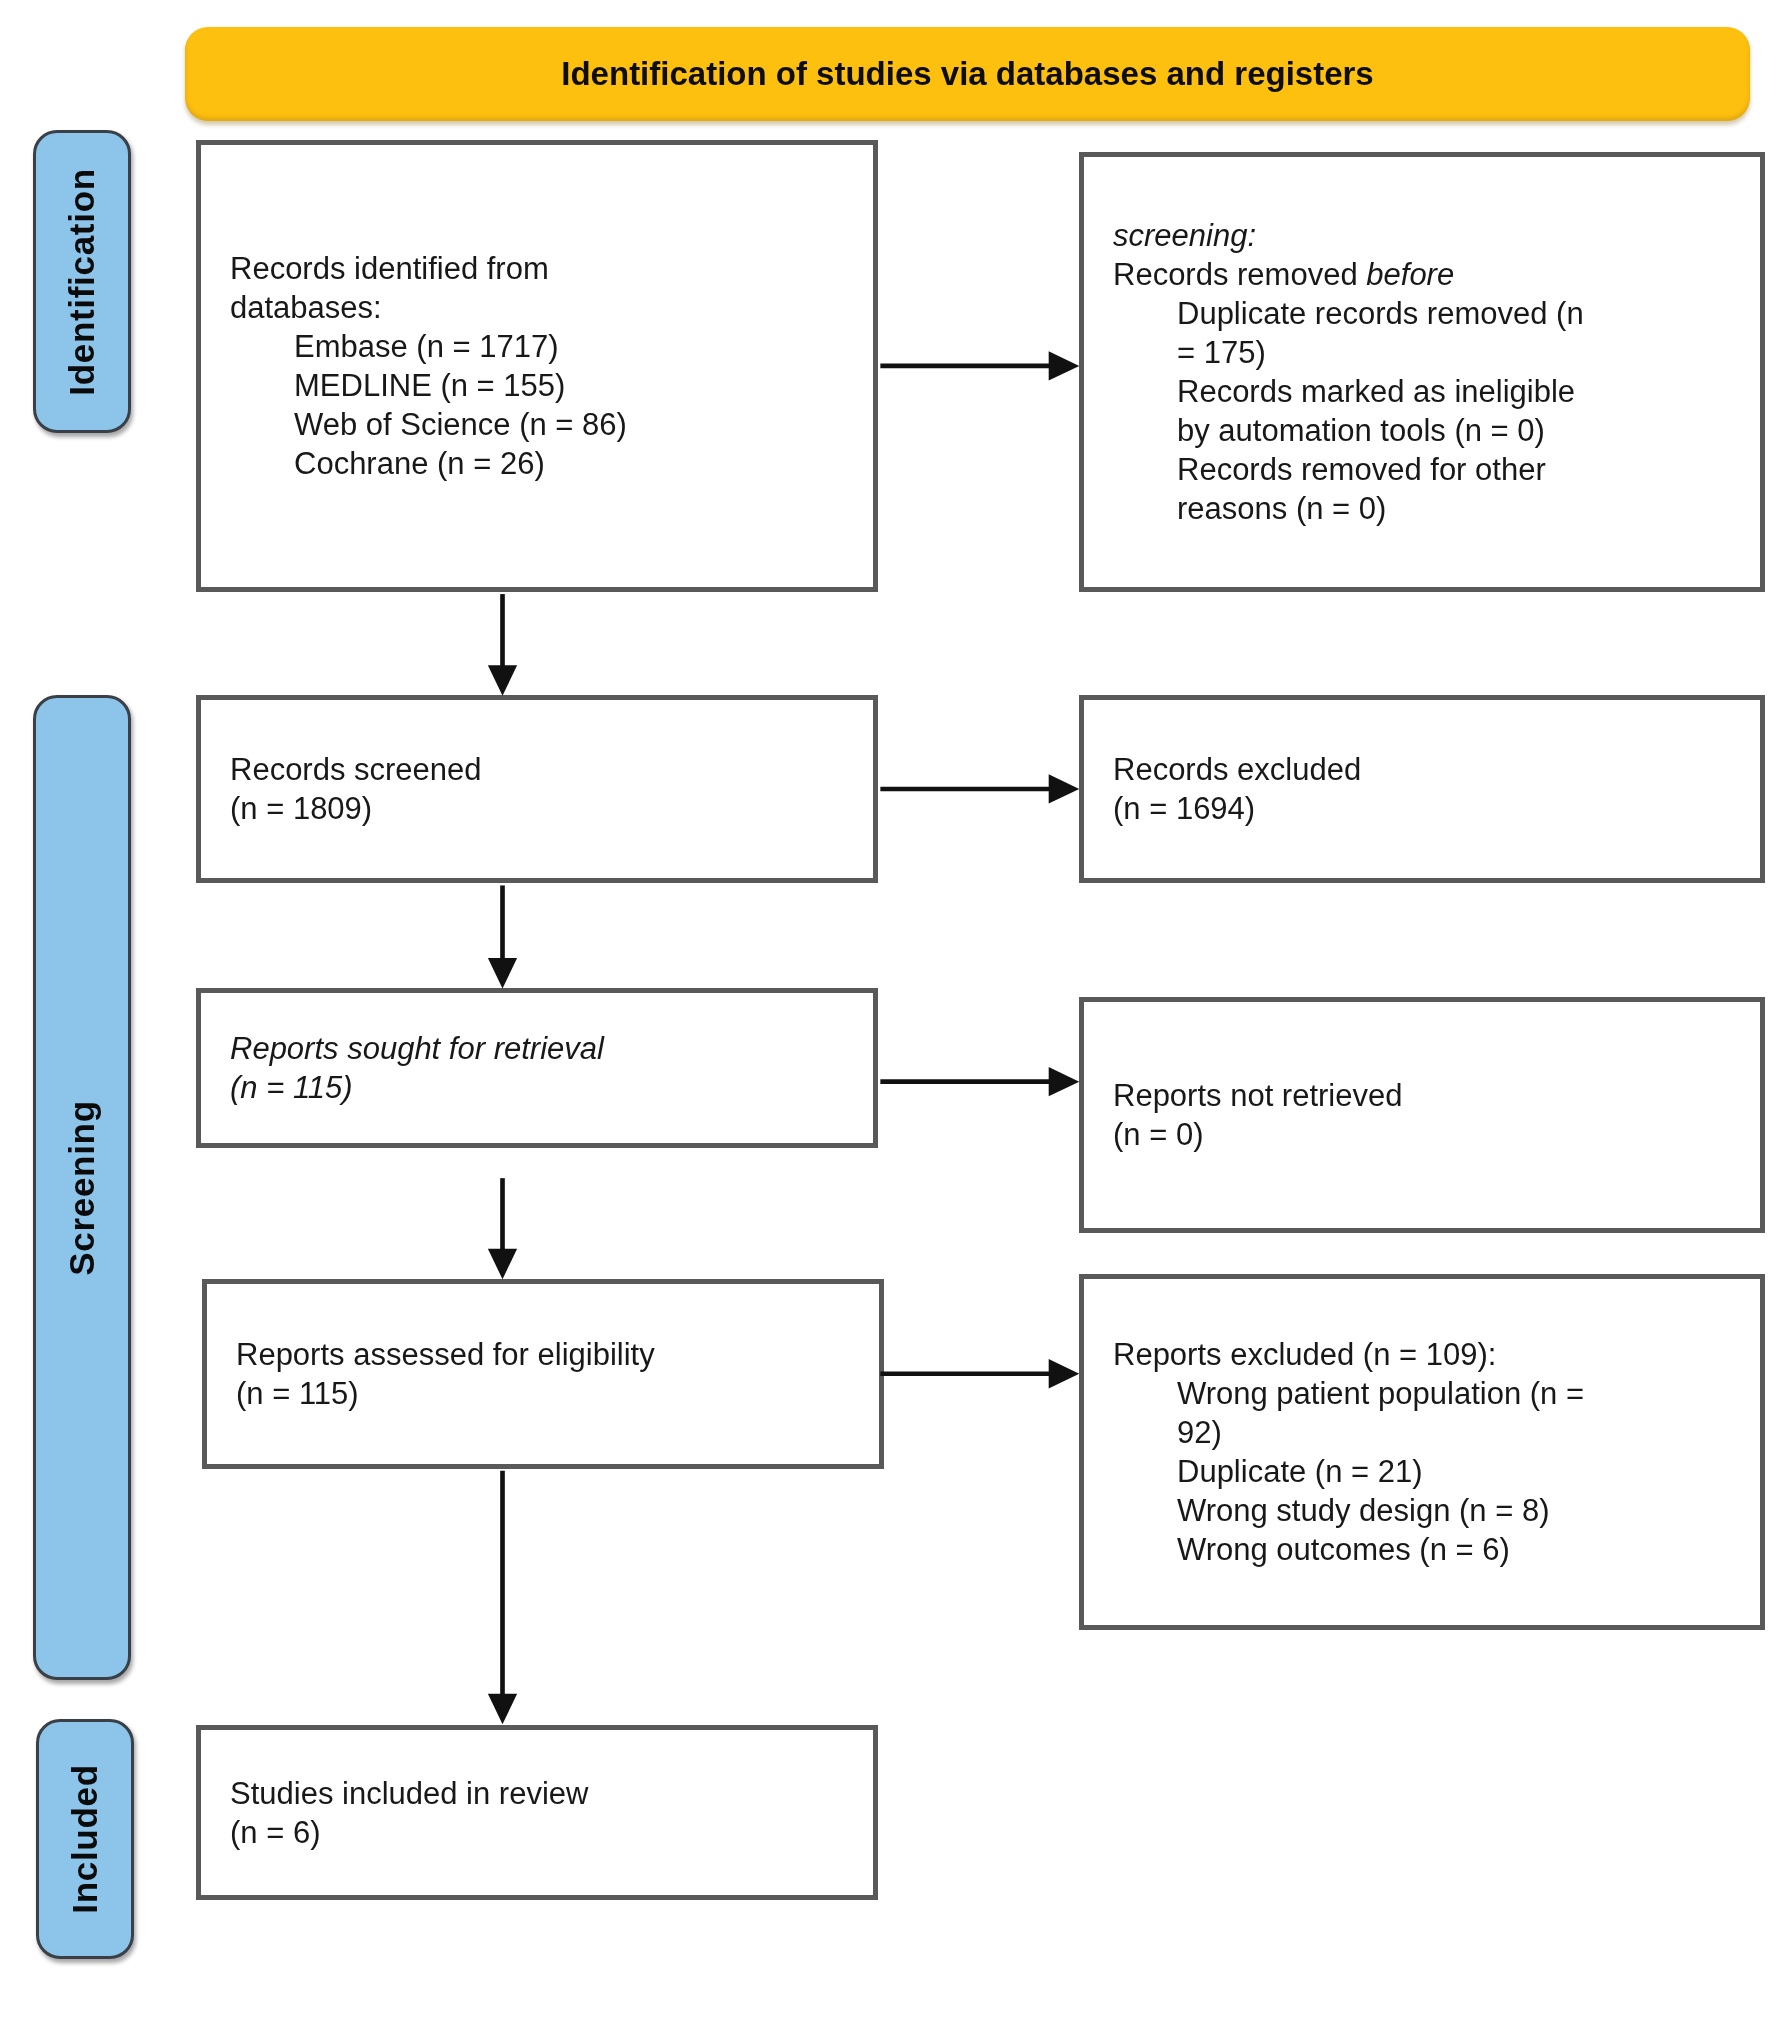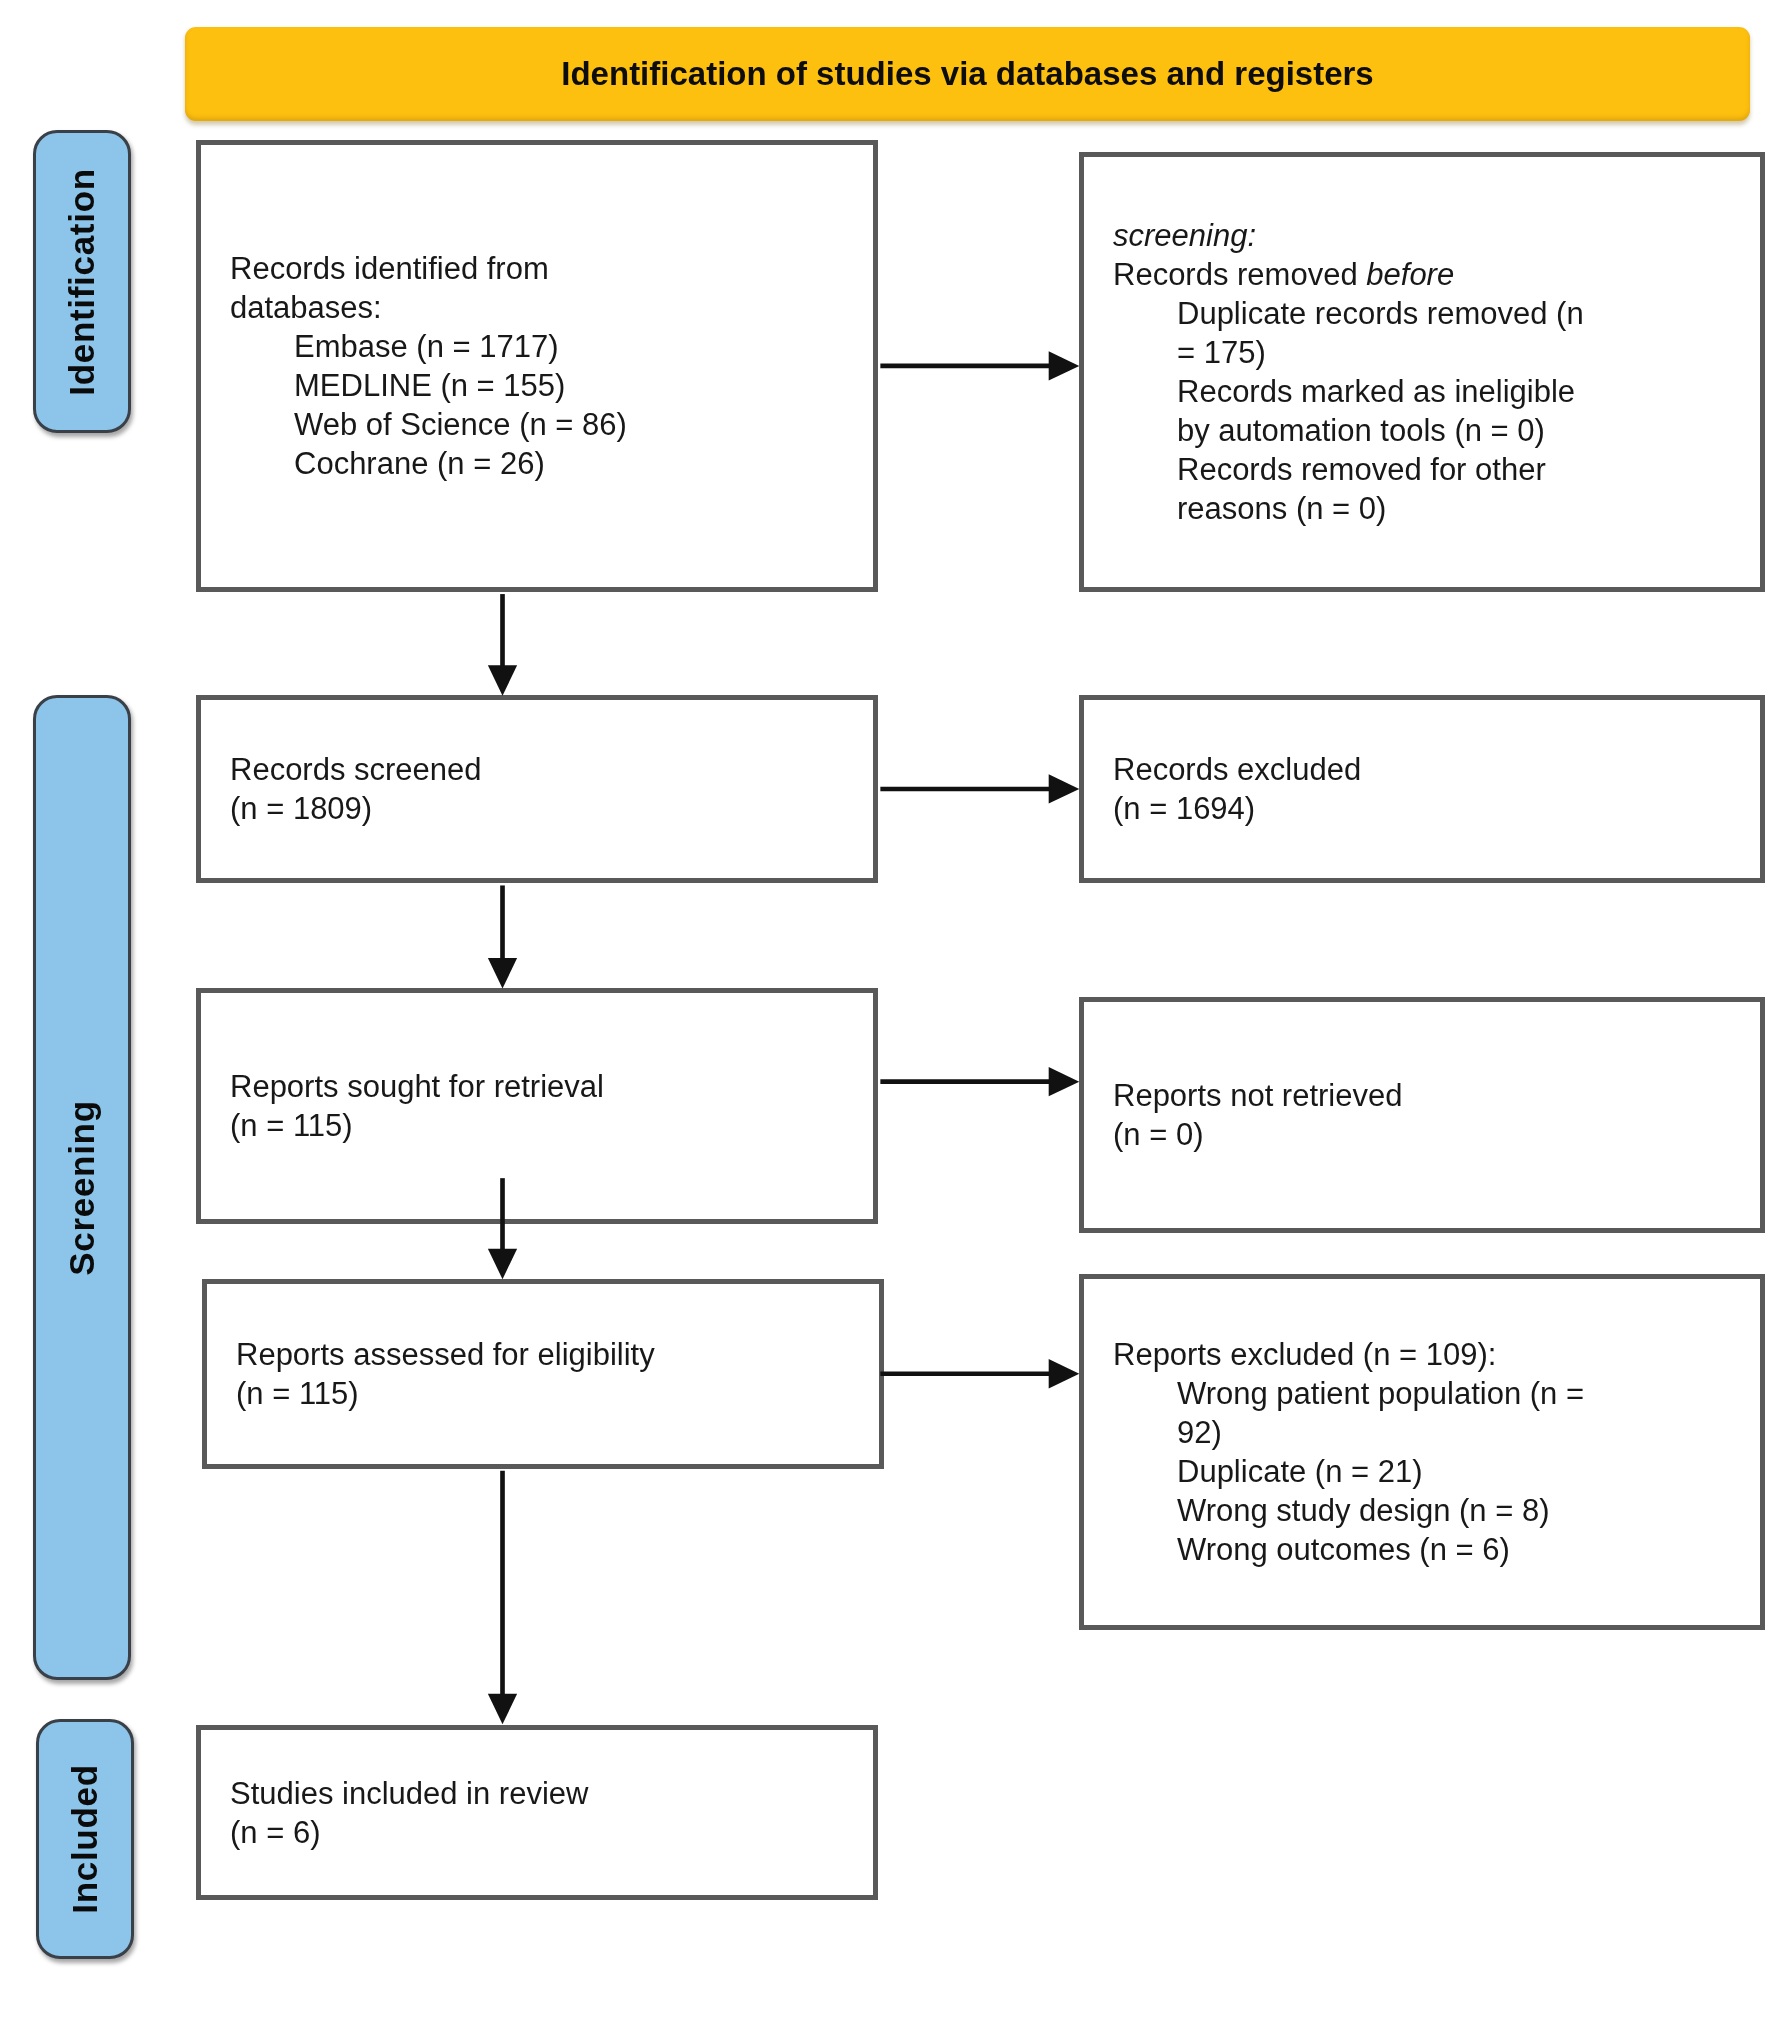--- a/index.html
+++ b/index.html
@@ -12,21 +12,21 @@
     color:#161616;
     overflow:hidden;
   }
 
   
   .banner{
     position:absolute;
     left:185px; top:27px;
     width:1565px; height:94px;
     background:var(--banner-bg,#FEC00F);
-    border-radius:11px;
+    border-radius:23px;
     display:flex; align-items:center; justify-content:center;
     box-shadow:0 3.3px 4.7px rgba(110,80,0,.30), inset 0 -3.3px 4px rgba(140,95,0,.25);
   }
   .banner span{
     font-weight:bold;
     font-size:33px;
     color:#0d0d0d;
   }
 
   
@@ -66,21 +66,21 @@
     line-height:39px;
     color:#181818;
   }
   .line{white-space:nowrap;}
   .indent-1{padding-left:64px;}
 
   .b1{left:196px; top:140px;  width:682px; height:452px;}
   .b2{left:1079px; top:152px; width:686px; height:440px;}
   .b3{left:196px; top:695px; width:682px; height:188px;}
   .b4{left:1079px; top:695px; width:686px; height:188px;}
-  .b5{left:196px; top:988px; width:682px; height:236px;}
+  .b5{left:196px; top:988px; width:682px; height:160px;font-style:italic;}
   .b6{left:1079px; top:997px; width:686px; height:236px;}
   .b7{left:196px; top:1279px; width:682px; height:190px;margin-left:6px;}
   .b8{left:1079px; top:1274px; width:686px; height:356px;align-items:center;}
   .b9{left:196px; top:1725px; width:682px; height:175px;}
 
   
   .arrows{
     position:absolute; left:0; top:0;
     pointer-events:none;
   }

